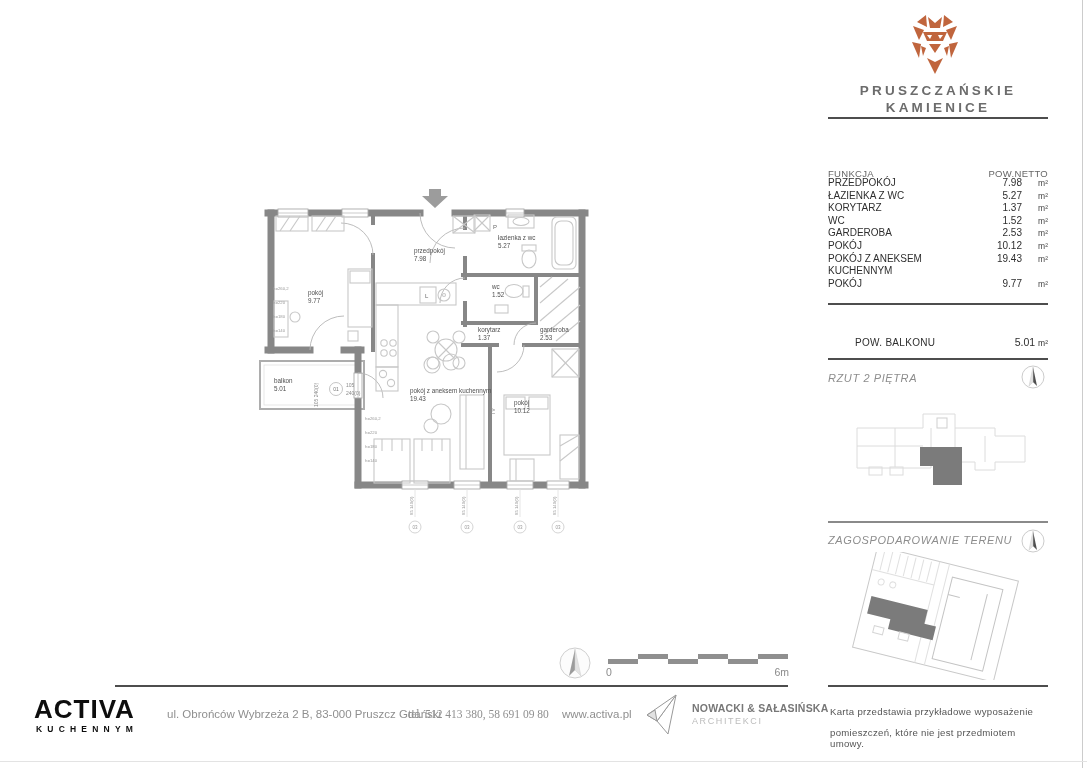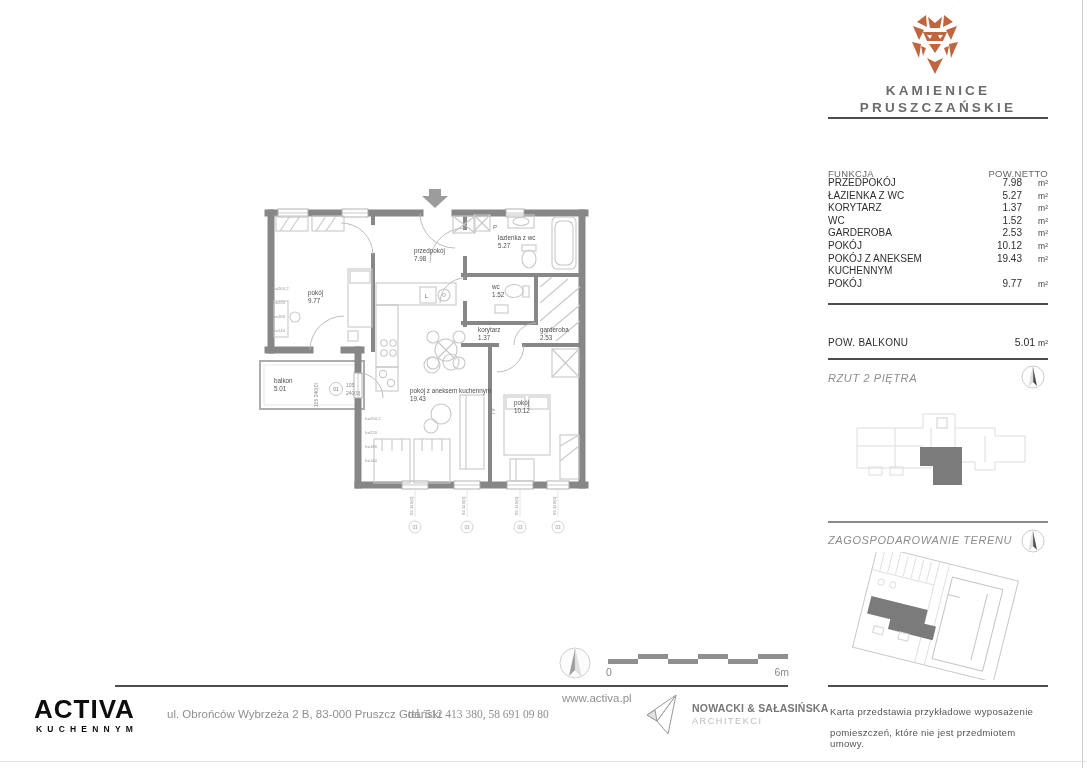--- a/index.html
+++ b/index.html
@@ -287,22 +287,22 @@
       <polygon points="14,32 19,34 16,42"></polygon>
       <polygon points="42,32 37,34 40,42"></polygon>
       <polygon points="22,30 34,30 28,39"></polygon>
       <polygon points="20,44 28,48 36,44 28,60"></polygon>
     </g>
     <polygon points="20,21 25,21 23,25" fill="#fff"></polygon>
     <polygon points="31,21 36,21 33,25" fill="#fff"></polygon>
   </svg>
 
   <div class="abs" style="left:828px; top:82px; width:220px;">
+    <div class="brand-line">PRUSZCZAŃSKIE</div>
     <div class="brand-line">KAMIENICE</div>
-    <div class="brand-line">PRUSZCZAŃSKIE</div>
   </div>
 
   <div class="divider-dark" style="left:828px; top:117px; width:220px;"></div>
 
   <div class="sidebar-row" style="top:168px;">
     <div class="lab small-gray">FUNKCJA</div>
     <div class="small-gray">POW.NETTO</div>
   </div>
 
   <div class="abs" style="left:828px; top:177px; width:220px;">
@@ -344,21 +344,21 @@
     <div class="room-row">
         <span class="lab">POKÓJ</span>
         <span class="val">9.77</span>
         <span class="unit">m²</span>
       </div>
   </div>
 
   <div class="divider-dark" style="left:828px; top:303px; width:220px;"></div>
 
   <div class="sidebar-row" style="top:336px;">
-    <div class="lab" style="font-size:10px; color:#2e2e2e; letter-spacing:0.3px;">POW. BALKONU</div>
+    <div class="lab" style="font-size:10px; color:#2e2e2e; letter-spacing:0.3px;margin-left:27px;">POW. BALKONU</div>
     <div style="font-size:10.5px; color:#2e2e2e;"><span>5.01</span>&nbsp;<span style="font-size:8.5px;">m²</span></div>
   </div>
 
   <div class="divider-dark" style="left:828px; top:358px; width:220px;"></div>
 
   <div class="abs sec-title" style="left:828px; top:372px;">RZUT 2 PIĘTRA</div>
   <svg class="abs" style="left:1020px; top:364px;" width="26" height="26" viewBox="0 0 26 26">
     <circle cx="13" cy="13" r="11" fill="#fff" stroke="#ccc"></circle>
     <polygon points="13,3 17,22 13,18" fill="#4f4f4f"></polygon>
     <polygon points="13,3 9,22 13,18" fill="#e2e2e2" stroke="#ccc" stroke-width="0.5"></polygon>
@@ -419,21 +419,21 @@
   <div class="divider-dark" style="left:115px; top:685px; width:673px;"></div>
   <div class="divider-dark" style="left:828px; top:685px; width:220px;"></div>
 
   <div class="abs" style="left:34px; top:696px;">
     <div class="activa-name">ACTIVA</div>
     <div class="activa-sub">KUCHENNYM</div>
   </div>
 
   <div class="abs foot-txt" style="left:167px; top:708px;">ul. Obrońców  Wybrzeża 2 B, 83-000 Pruszcz Gdański</div>
   <div class="abs foot-txt" style="left:408px; top:708px;font-family:Liberation Serif, serif;">tel. 512 413 380, 58 691 09 80</div>
-  <div class="abs foot-txt" style="left:562px; top:692px;">www.activa.pl</div>
+  <div class="abs foot-txt" style="left:562px; top:708px;">www.activa.pl</div>
 
   <svg class="abs" style="left:644px; top:692px;" width="42" height="48" viewBox="0 0 42 48">
     <path d="M32,3 L24,42 L13,29 Z" fill="#fff" stroke="#999" stroke-width="1"></path>
     <path d="M32,3 L3,23 L13,29 Z" fill="#fff" stroke="#999" stroke-width="1"></path>
     <path d="M3,23 L11,18 L13,29 Z" fill="#e2e2e2" stroke="#999" stroke-width="1"></path>
   </svg>
   <div class="abs" style="left:692px; top:702px;">
     <div class="arch-name">NOWACKI &amp; SAŁASIŃSKA</div>
     <div class="arch-sub">ARCHITEKCI</div>
   </div>

